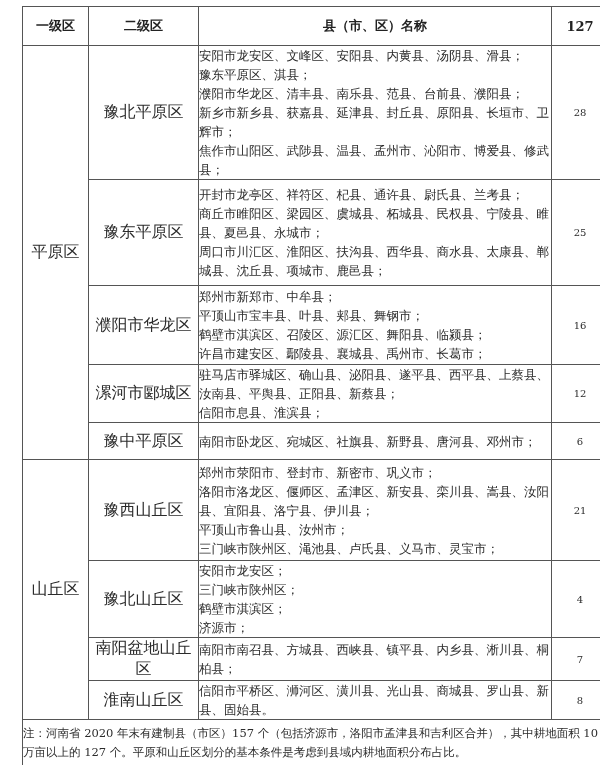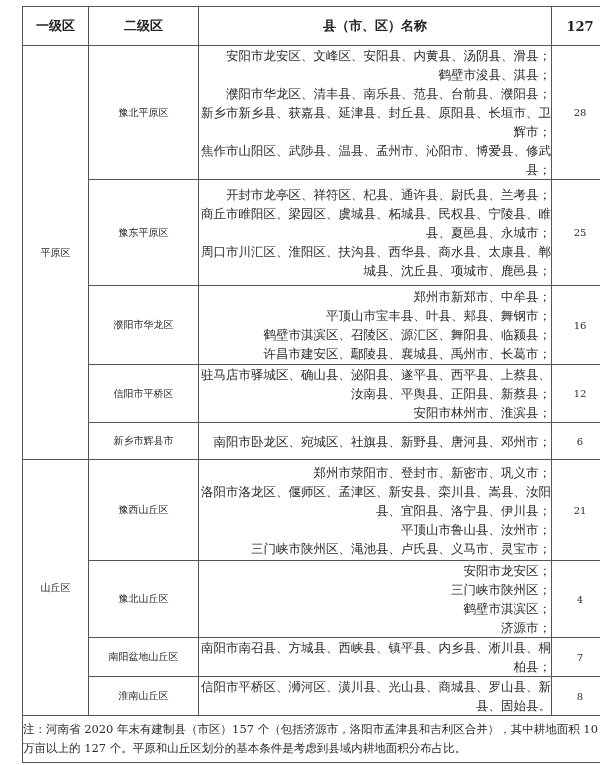--- a/index.html
+++ b/index.html
@@ -2,24 +2,24 @@
 <html><head>
 <meta charset="utf-8">
 <style>
   html, body { margin: 0; padding: 0; background: #ffffff; }
   body { width: 600px; height: 765px; position: relative; overflow: hidden;
          font-family: "DejaVu Serif", "Liberation Serif", serif; color: #2b2b2b; }
   table.main { position: absolute; left: 22px; top: 6px; width: 586px;
                border-collapse: collapse; table-layout: fixed; }
   table.main td, table.main th { border: 1px solid #555; padding: 0; vertical-align: middle; }
   th { font-weight: bold; font-size: 13px; height: 38px; text-align: center; color: #222; }
-  td.l1, td.l2, td.num { text-align: center; font-size: 10px; }
+  td.l1, td.l2, td.num { text-align: center; font-size: 16px; }
   td.num { font-size: 10px; }
   td.names { padding: 3px 6px 3px 6px; font-size: 12.5px; line-height: 19px; text-align: left; }
-  td.names div { white-space: normal; word-break: break-all; text-align: right; }
+  td.names div { white-space: normal; word-break: break-all; }
   td.note { padding: 6px 8px; font-size: 11.5px; line-height: 19px; height: 46px; text-align: left; margin-top: 28px; }
 </style>
 </head>
 <body>
 
 <table class="main">
   <colgroup>
     <col style="width:66px">
     <col style="width:110px">
     <col style="width:353px">
@@ -33,21 +33,21 @@
       <th>127</th>
     </tr>
   </thead>
   <tbody>
 
     <tr style="height:131px">
       <td class="l1" rowspan="5">平原区</td>
       <td class="l2">豫北平原区</td>
       <td class="names">
         <div>安阳市龙安区、文峰区、安阳县、内黄县、汤阴县、滑县；</div>
-        <div>鹤壁市浚县、淇县；</div>
+        <div>豫东平原区、淇县；</div>
         <div>濮阳市华龙区、清丰县、南乐县、范县、台前县、濮阳县；</div>
         <div>新乡市新乡县、获嘉县、延津县、封丘县、原阳县、长垣市、卫辉市；</div>
         <div>焦作市山阳区、武陟县、温县、孟州市、沁阳市、博爱县、修武县；</div>
       </td>
       <td class="num">28</td>
     </tr>
     <tr style="height:106px">
       <td class="l2">豫东平原区</td>
       <td class="names">
         <div>开封市龙亭区、祥符区、杞县、通许县、尉氏县、兰考县；</div>
@@ -60,29 +60,29 @@
       <td class="l2">濮阳市华龙区</td>
       <td class="names">
         <div>郑州市新郑市、中牟县；</div>
         <div>平顶山市宝丰县、叶县、郏县、舞钢市；</div>
         <div>鹤壁市淇滨区、召陵区、源汇区、舞阳县、临颍县；</div>
         <div>许昌市建安区、鄢陵县、襄城县、禹州市、长葛市；</div>
       </td>
       <td class="num">16</td>
     </tr>
     <tr style="height:57px">
-      <td class="l2">信阳市平桥区</td>
+      <td class="l2">漯河市郾城区</td>
       <td class="names">
         <div>驻马店市驿城区、确山县、泌阳县、遂平县、西平县、上蔡县、汝南县、平舆县、正阳县、新蔡县；</div>
-        <div>安阳市林州市、淮滨县；</div>
+        <div>信阳市息县、淮滨县；</div>
       </td>
       <td class="num">12</td>
     </tr>
     <tr style="height:37px">
-      <td class="l2">新乡市辉县市</td>
+      <td class="l2">豫中平原区</td>
       <td class="names">
         <div>南阳市卧龙区、宛城区、社旗县、新野县、唐河县、邓州市；</div>
       </td>
       <td class="num">6</td>
     </tr>
 
     <tr style="height:101px">
       <td class="l1" rowspan="4">山丘区</td>
       <td class="l2">豫西山丘区</td>
       <td class="names">

